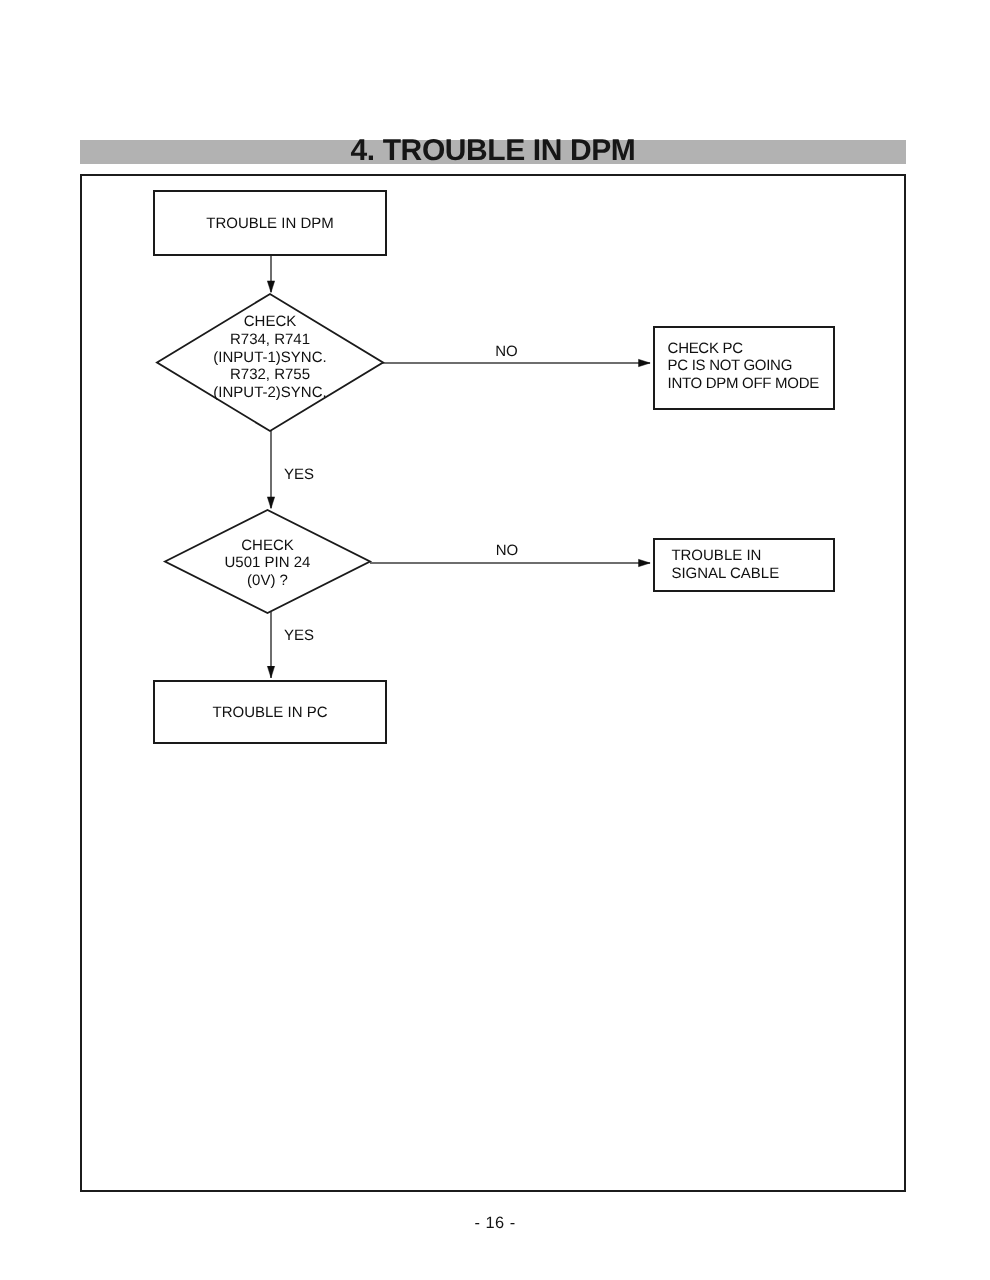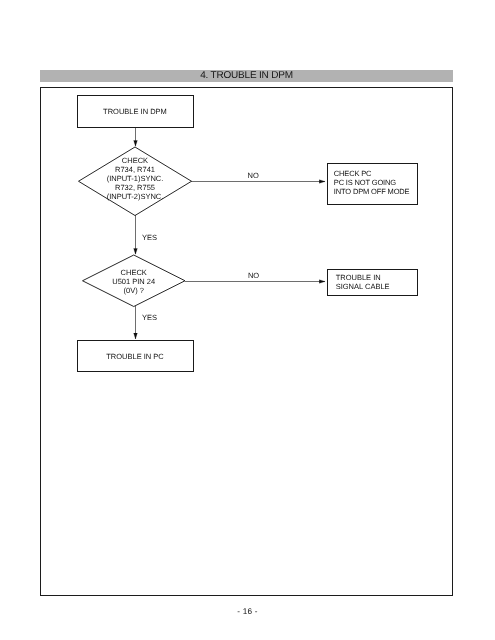--- a/index.html
+++ b/index.html
@@ -6,21 +6,21 @@
   html,body{margin:0;padding:0;background:#ffffff;}
   body{width:495px;height:640px;overflow:hidden;
        font-family:"Liberation Sans",sans-serif;color:#000;
        -webkit-font-smoothing:antialiased;
        text-rendering:geometricPrecision;}
   .page{position:relative;width:495px;height:640px;background:#fff;}
   .section-title .label,.pagenum,svg.chart text{transform:translateZ(0);}
 
   .section-title{position:absolute;left:40px;top:70px;width:413px;height:12px;
                  background:#b2b2b2;}
-  .section-title .label{display:block;text-align:center;font-size:10px;font-weight:normal;
+  .section-title .label{display:block;text-align:center;font-size:15px;font-weight:bold;
                  line-height:12.3px;letter-spacing:-0.2px;color:#161616;}
 
   .frame{position:absolute;left:40px;top:86.5px;width:412.5px;height:509px;
          border:1.2px solid #1c1c1c;box-sizing:border-box;}
 
   svg.chart{position:absolute;left:0;top:0;overflow:visible;}
   svg.chart text{font-family:"Liberation Sans",sans-serif;fill:#101010;}
 
   .pagenum{position:absolute;left:0;top:607px;width:495px;text-align:center;
            font-size:8.2px;line-height:9px;letter-spacing:.25px;color:#141414;}

